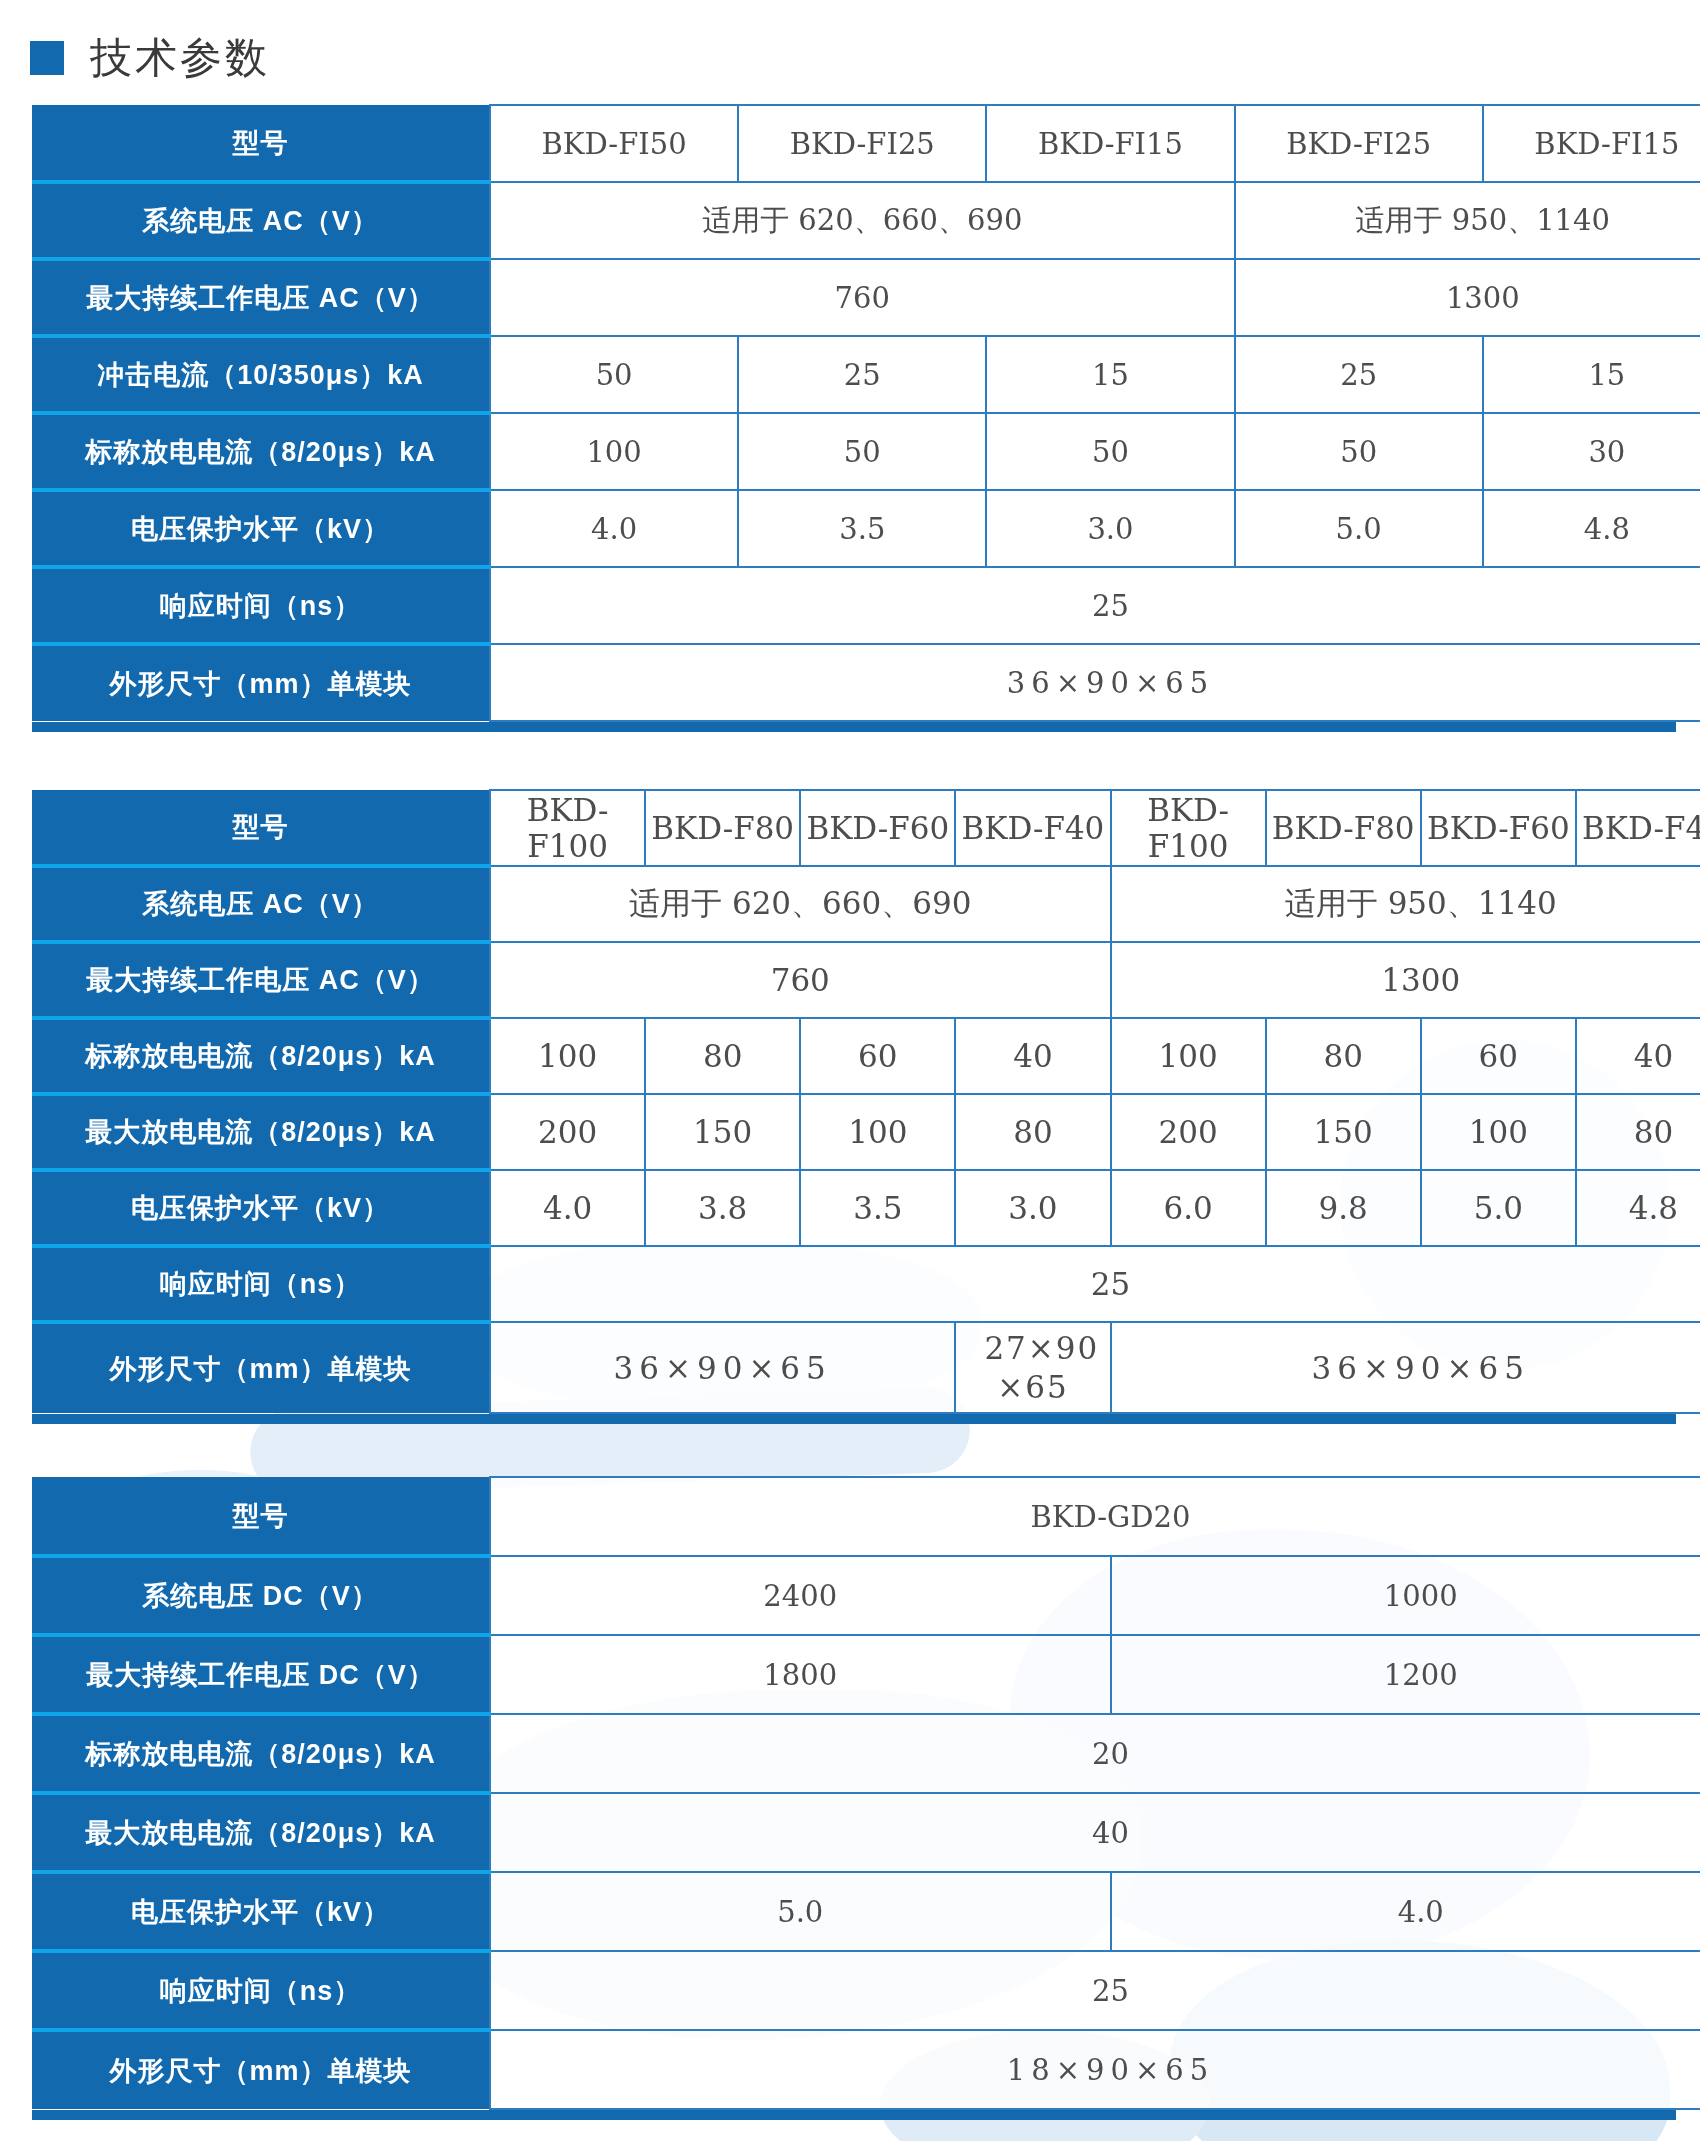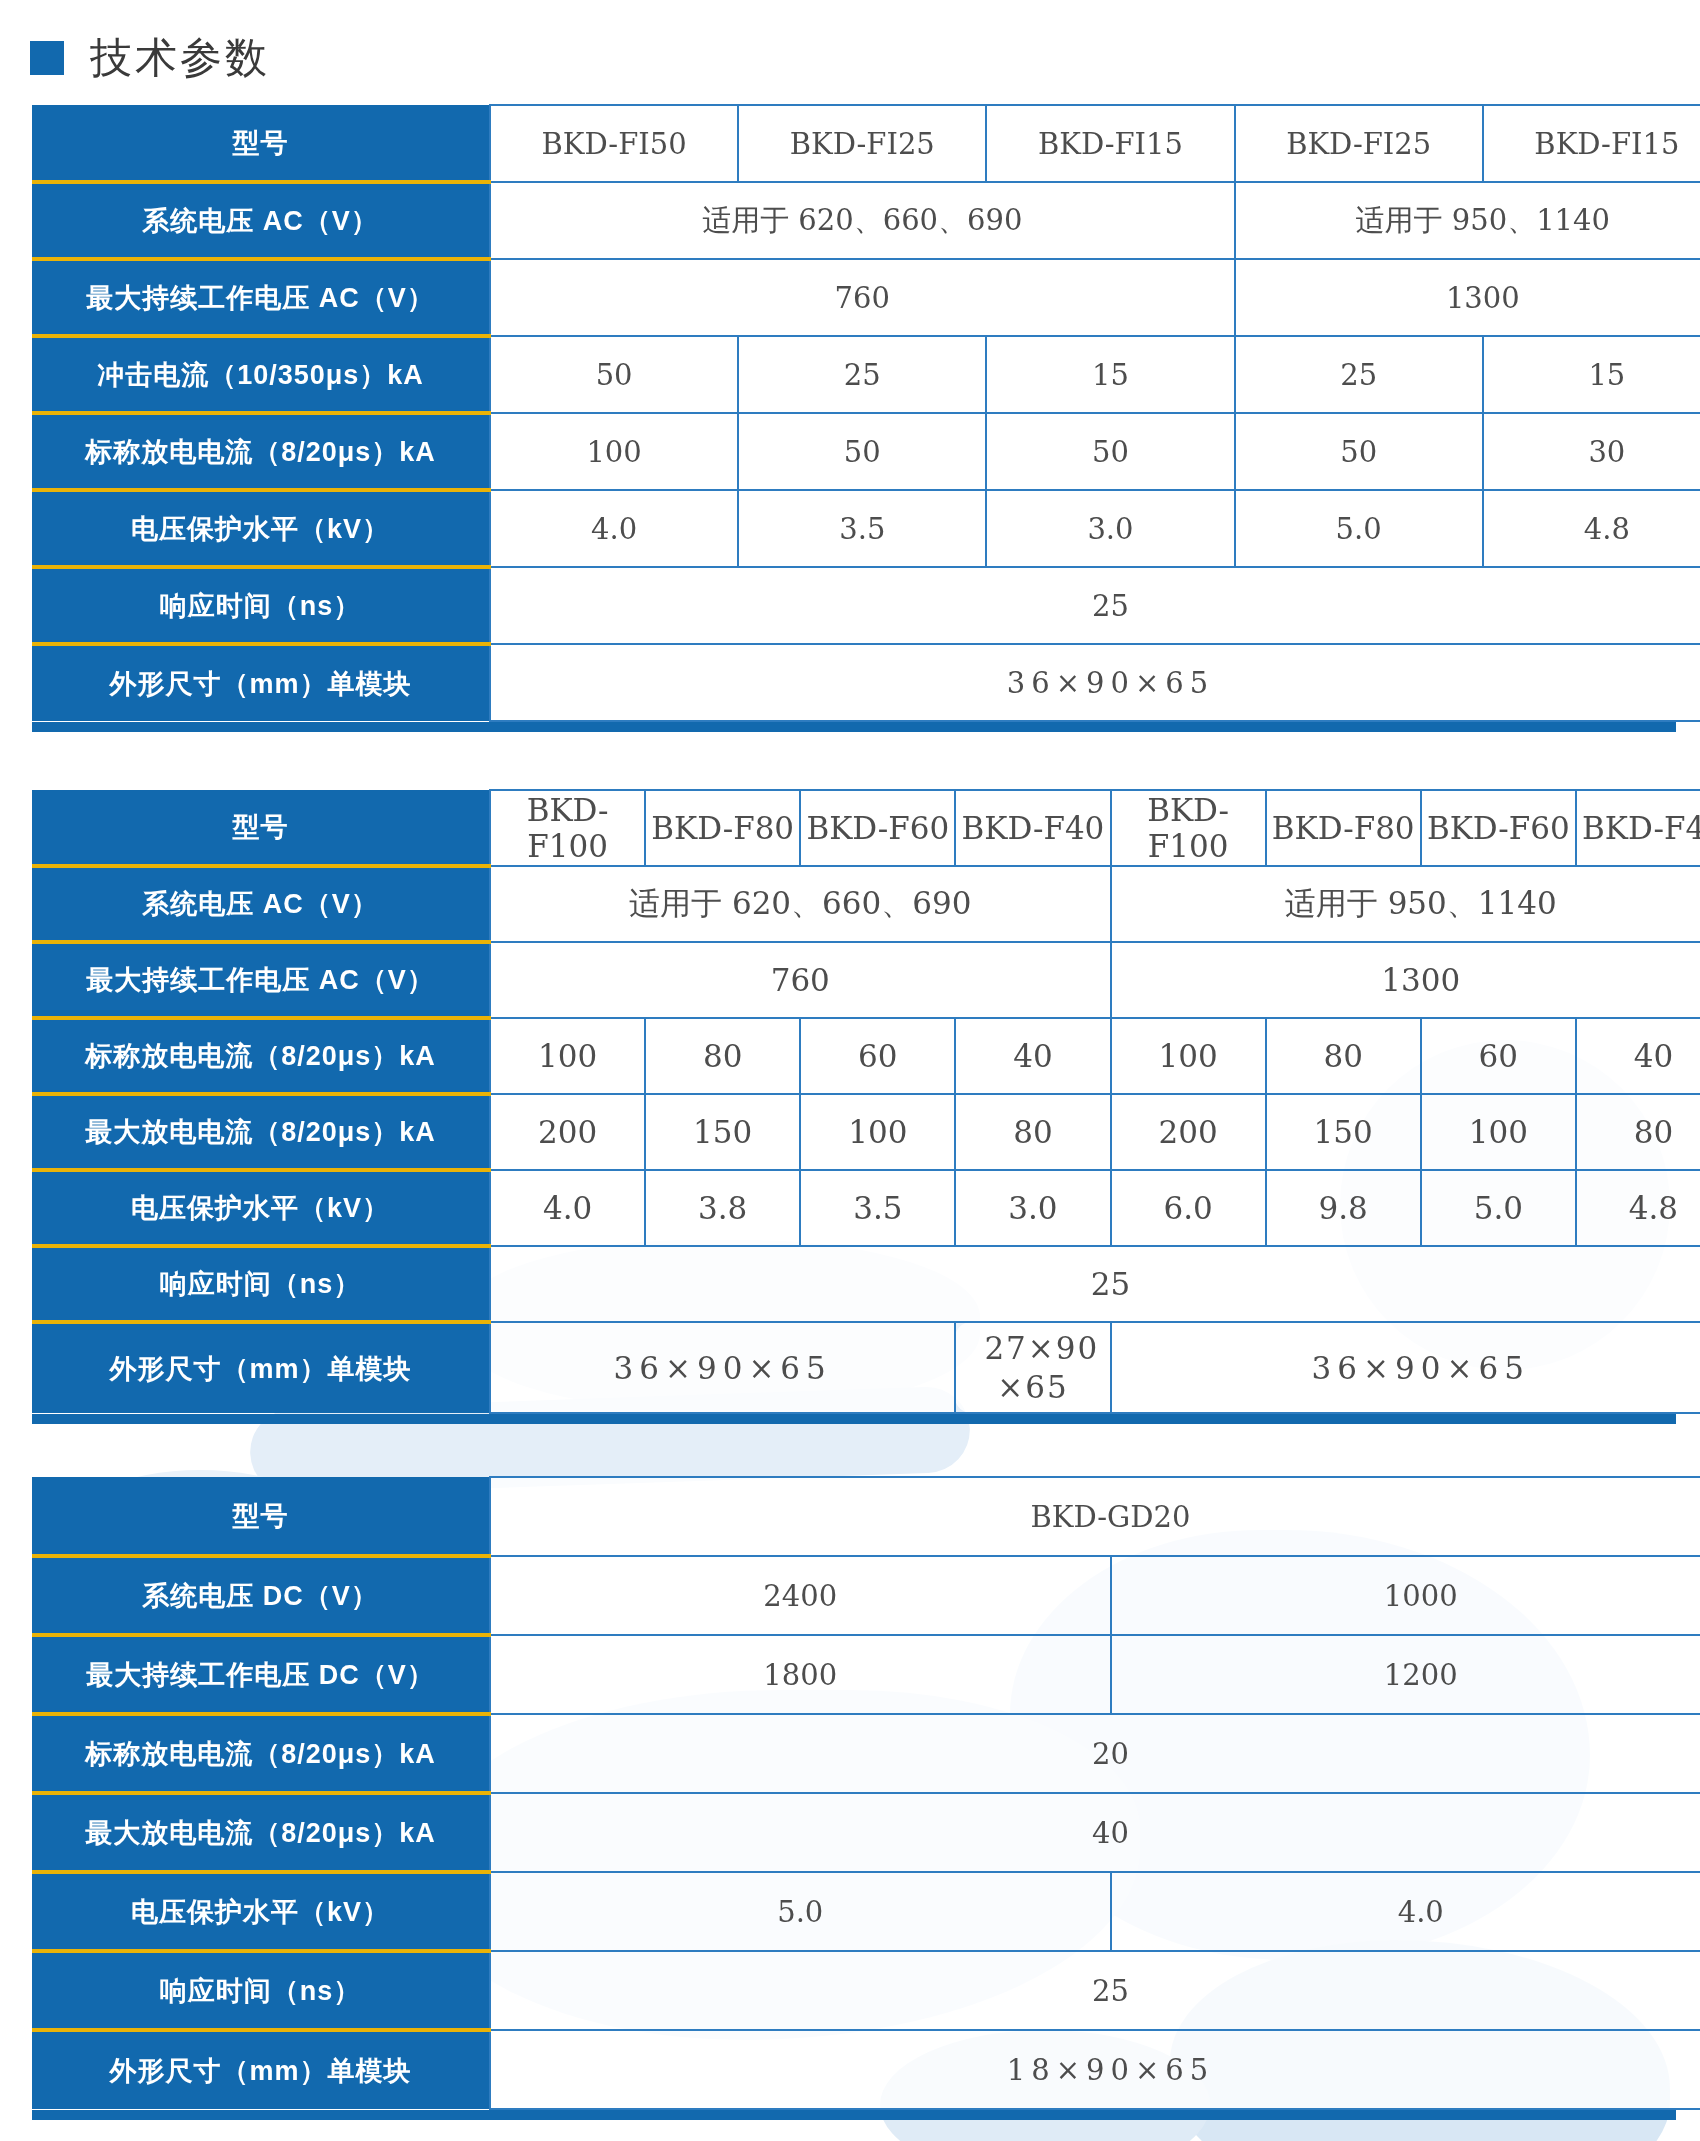--- a/index.html
+++ b/index.html
@@ -48,33 +48,33 @@
   col.c-lbl{width:458px;}
   #t1 tr{height:77px;}
   #t2 tr{height:76px;}
   #t2 tr.tall{height:91px;}
   #t3 tr{height:79px;}
   th{
     background:#1269ae;color:#ffffff;
     font-family:"Liberation Sans",sans-serif;
     font-size:27px;font-weight:bold;letter-spacing:1px;
     text-align:center;vertical-align:middle;
-    border-top:4px solid #eab308;
+    border-top:4px solid #0ea5e9;
   }
   table tr:first-child th{border-top:none;}
   td{
     border:2px solid #2e7cc0;
     background:rgba(255,255,255,0.8);
     text-align:center;vertical-align:middle;
     font-family:"DejaVu Serif","Liberation Serif",serif;
     font-size:29px;color:#4d4d4d;
   }
   #t2 td{font-size:31px;}
   .dim{letter-spacing:6px;}
-  .wrap-cell{padding:0 28px;line-height:1.25;letter-spacing:2px;border-radius:16px;}
+  .wrap-cell{padding:0 28px;line-height:1.25;letter-spacing:2px;}
 </style>
 </head>
 <body>
 
 <div class="page">
 
   <div class="watermark">
     <div class="blob b6"></div>
     <div class="blob b8"></div>
     <div class="blob b1"></div>

